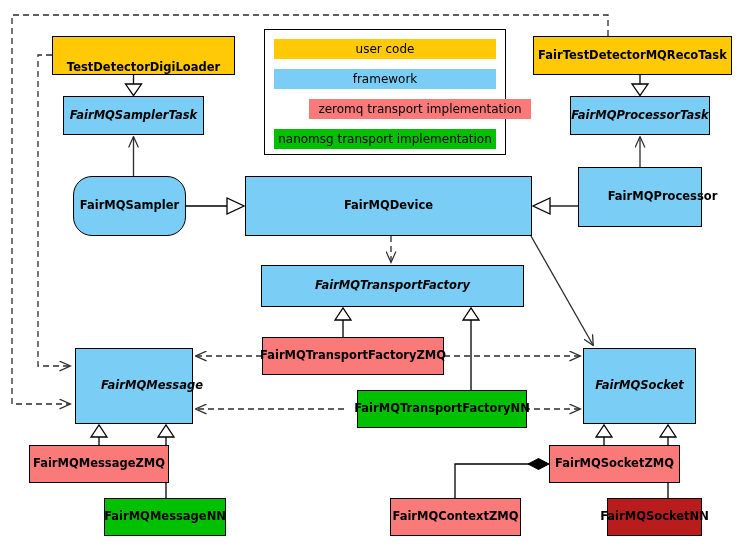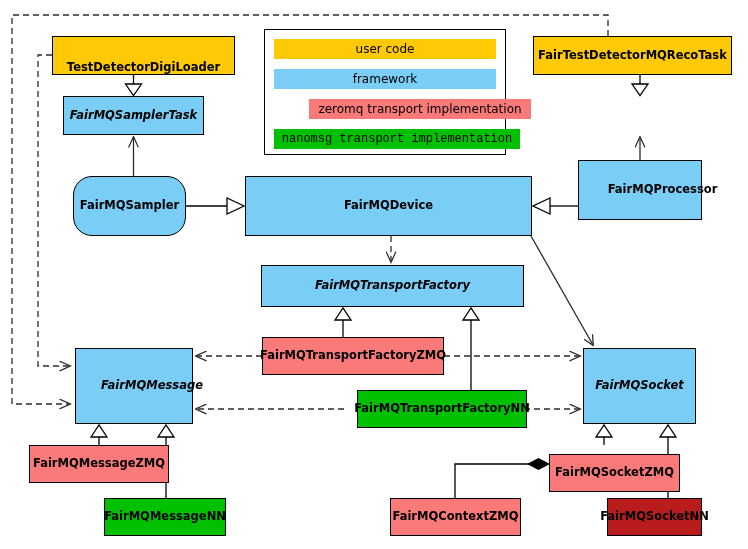--- a/index.html
+++ b/index.html
@@ -179,30 +179,33 @@
   </div>
 
   <div class="node" style="left:533px; top:36px; width:199px; height:39px; background:#ffc905;">
     <span>FairTestDetectorMQRecoTask</span>
   </div>
 
   <div class="node abstract" style="left:63px; top:96px; width:141px; height:39px; background:#7acdf5;">
     <span>FairMQSamplerTask</span>
   </div>
 
+  <div class="node abstract" style="left:570px; top:96px; width:140px; height:39px; background:#7acdf5;">
+    <span>FairMQProcessorTask</span>
+  </div>
 
   <div class="node" style="left:73px; top:176px; width:113px; height:60px; background:#7acdf5;border-radius:19px;">
     <span>FairMQSampler</span>
   </div>
 
   <div class="node" style="left:245px; top:176px; width:287px; height:60px; background:#7acdf5;">
     <span>FairMQDevice</span>
   </div>
 
-  <div class="node" style="left:578px; top:160px; width:124px; height:60px; background:#7acdf5;padding-left:45px;">
+  <div class="node" style="left:578px; top:167px; width:124px; height:60px; background:#7acdf5;padding-left:45px;">
     <span>FairMQProcessor</span>
   </div>
 
   <div class="node abstract" style="left:261px; top:265px; width:263px; height:42px; background:#7acdf5;">
     <span>FairMQTransportFactory</span>
   </div>
 
   <div class="node" style="left:262px; top:337px; width:182px; height:38px; background:#fa7a7a;">
     <span>FairMQTransportFactoryZMQ</span>
   </div>
@@ -220,21 +223,21 @@
   </div>
 
   <div class="node" style="left:29px; top:445px; width:140px; height:38px; background:#fa7a7a;">
     <span>FairMQMessageZMQ</span>
   </div>
 
   <div class="node" style="left:104px; top:498px; width:122px; height:38px; background:#00c000;">
     <span>FairMQMessageNN</span>
   </div>
 
-  <div class="node" style="left:549px; top:445px; width:131px; height:38px; background:#fa7a7a;margin-top:9px;">
+  <div class="node" style="left:549px; top:445px; width:131px; height:38px; background:#fa7a7a;">
     <span>FairMQSocketZMQ</span>
   </div>
 
   <div class="node" style="left:607px; top:498px; width:95px; height:38px; background:#b91c1c;">
     <span>FairMQSocketNN</span>
   </div>
 
   <div class="node" style="left:390px; top:498px; width:131px; height:38px; background:#fa7a7a;">
     <span>FairMQContextZMQ</span>
   </div>
@@ -242,18 +245,18 @@
   <div class="legend-box" style="left:264px; top:29px; width:242px; height:126px;">
     <div class="legend-row" style="left:9px; top:9px; width:222px; height:20px; background:#ffc905;">
       <span>user code</span>
     </div>
     <div class="legend-row" style="left:9px; top:39px; width:222px; height:20px; background:#7acdf5;">
       <span>framework</span>
     </div>
     <div class="legend-row" style="left:9px; top:69px; width:222px; height:20px; background:#fa7a7a;margin-left:35px;">
       <span>zeromq transport implementation</span>
     </div>
-    <div class="legend-row" style="left:9px; top:99px; width:246px; height:20px; background:#00c000;font-family:Liberation Mono, monospace;">
+    <div class="legend-row" style="left:9px; top:99px; width:222px; height:20px; background:#00c000;">
       <span>nanomsg transport implementation</span>
     </div>
   </div>
 
 </div>
 
 </body></html>

